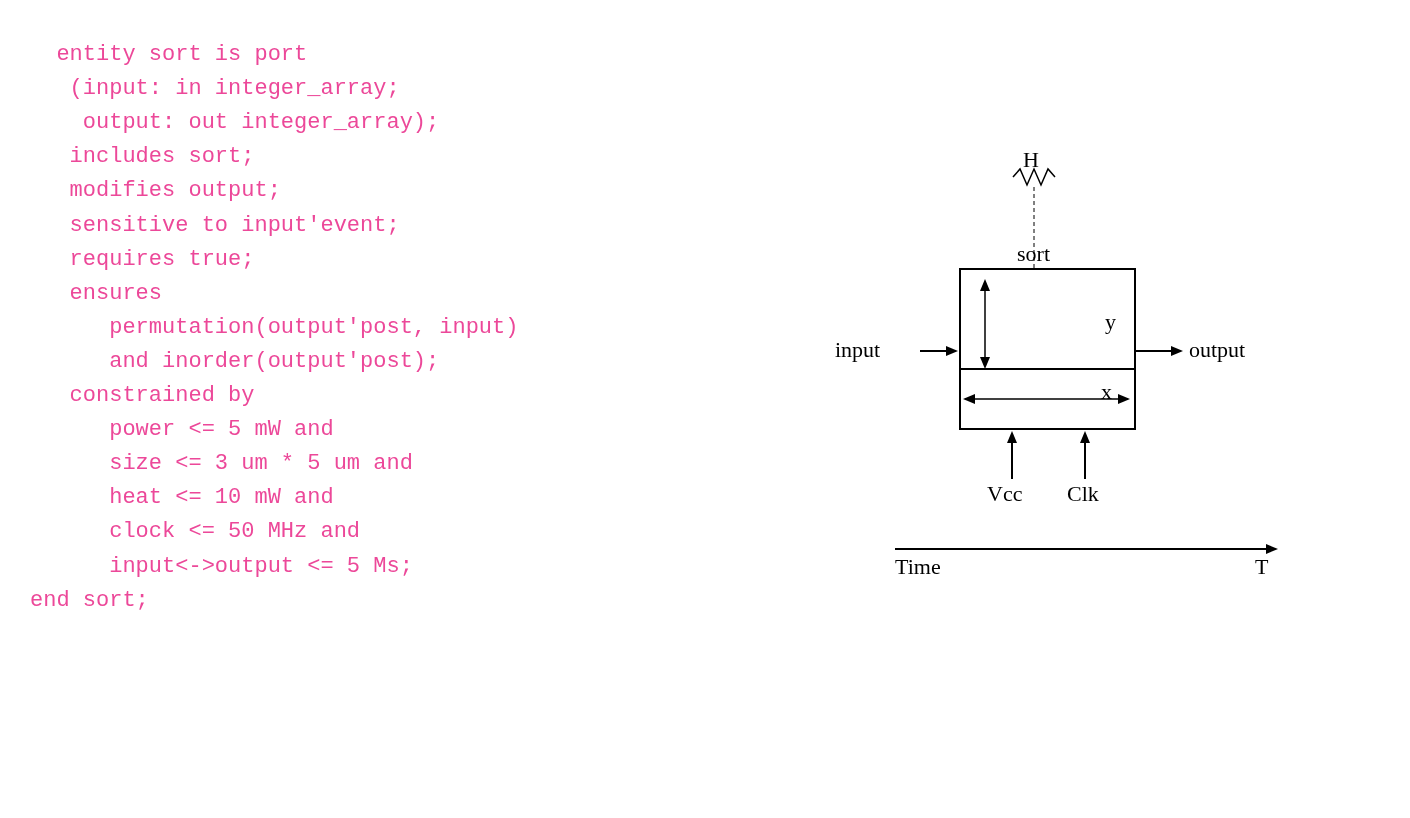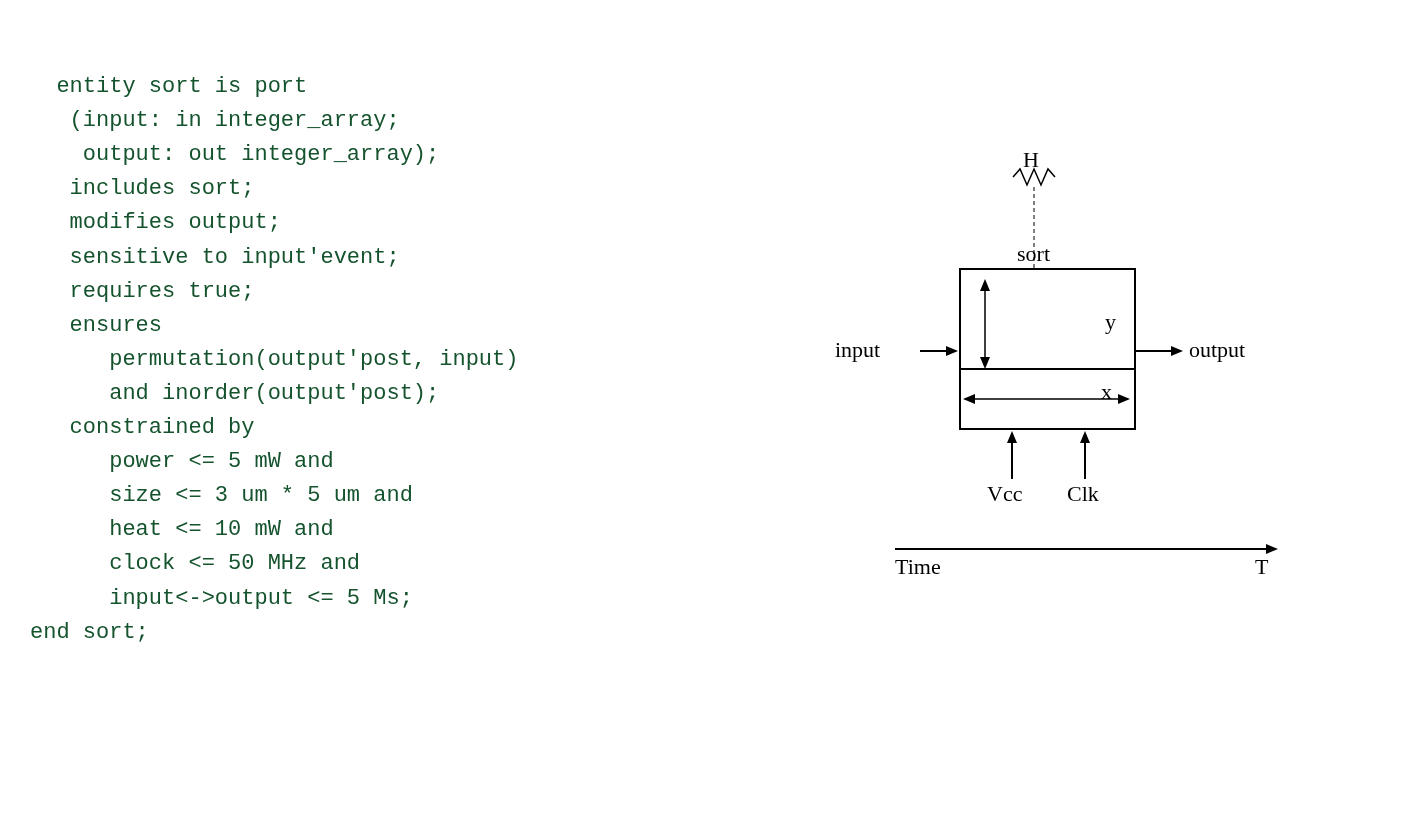--- a/index.html
+++ b/index.html
@@ -8,25 +8,25 @@
       font-family: 'Courier New', Courier, monospace;
       width: 1410px;
       height: 818px;
       overflow: hidden;
       display: flex;
       position: relative;
     }
 
     .left-panel {
       width: 700px;
-      padding: 36px 30px;
+      padding: 4px 30px;
       font-size: 22px;
       line-height: 1.55;
       white-space: pre;
-      color: #14532d;
+      color: #ec4899;
     }
 
     .right-panel {
       flex: 1;
       position: relative;
       display: flex;
       align-items: center;
       justify-content: center;
     }
 

